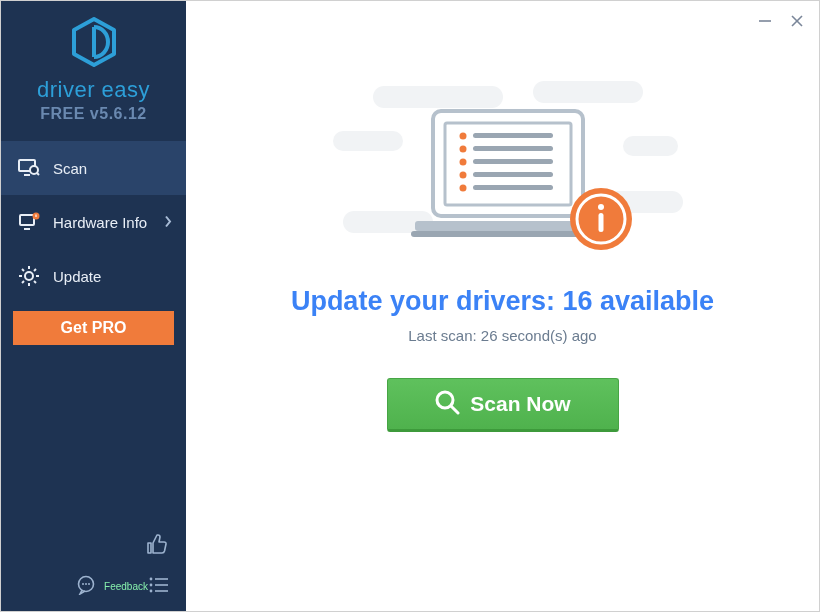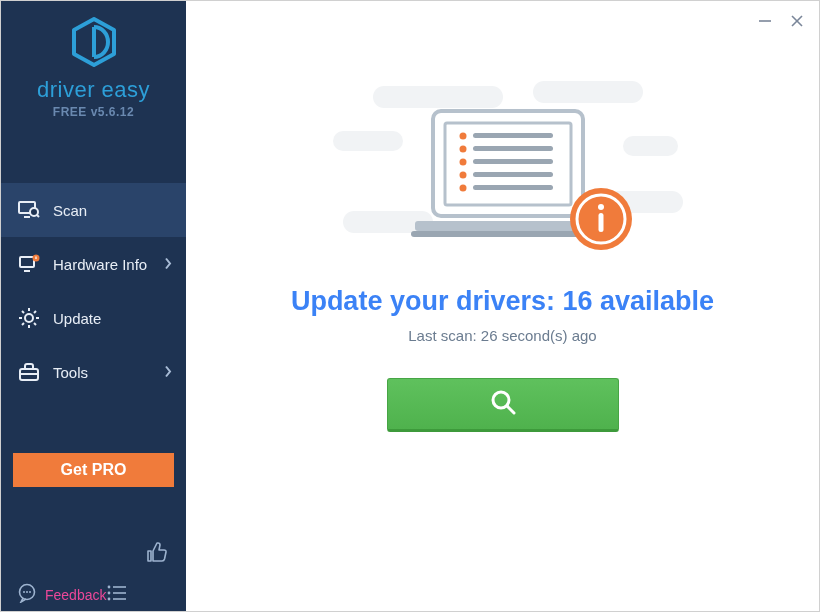--- a/index.html
+++ b/index.html
@@ -13,39 +13,38 @@
     display: flex;
   }
   .sidebar {
     width: 185px;
     height: 100%;
     background: #1e3352;
     display: flex;
     flex-direction: column;
     color: #fff;
     position: relative;
-    gap: 46px;
   }
   .logo-area {
     padding: 16px 0 10px;
     text-align: center;
   }
   .logo-icon {
     display: inline-block;
     margin-bottom: 6px;
   }
   .logo-text {
     color: #2d9fd8;
     font-size: 22px;
     font-weight: 300;
     letter-spacing: 0.5px;
   }
   .version-text {
     color: #6a89b0;
-    font-size: 12px;
+    font-size: 16px;
     font-weight: bold;
     margin-top: 2px;
     letter-spacing: 0.5px;
   }
   .nav {
     margin-top: 8px;
   }
   .nav-item {
     display: flex;
     align-items: center;
@@ -86,24 +85,24 @@
     margin-top: auto;
     padding: 0 12px 10px;
   }
   .thumbs {
     text-align: right;
     padding: 8px 6px;
   }
   .feedback-row {
     display: flex;
     align-items: center;
-    justify-content: flex-start;
+    justify-content: flex-end;
     padding: 8px 4px 4px;
-    color: #ec4899;
-    font-size: 14px;
+    color: #86efac;
+    font-size: 10px;
   }
   .feedback-left {
     display: flex;
     align-items: center;
     cursor: pointer;
   }
   .feedback-left .icon { margin-right: 8px; }
 
   .main {
     flex: 1;
@@ -221,35 +220,20 @@
             <line x1="4" y1="4" x2="6" y2="6"></line>
               <line x1="16" y1="16" x2="18" y2="18"></line>
             <line x1="4" y1="18" x2="6" y2="16"></line>
               <line x1="16" y1="6" x2="18" y2="4"></line>
           </g>
         </svg>
       </span>
       <span>Update</span>
     </div>
 
-    <div class="nav-item">
-      <span class="icon">
-        <svg width="22" height="20" viewBox="0 0 22 20">
-          <rect x="2" y="7" width="18" height="11" rx="2" fill="none" stroke="#e8eef6" stroke-width="2"></rect>
-          <path d="M7 7 L7 4 Q7 2 9 2 L13 2 Q15 2 15 4 L15 7" fill="none" stroke="#e8eef6" stroke-width="2"></path>
-          <line x1="2" y1="12" x2="20" y2="12" stroke="#e8eef6" stroke-width="2"></line>
-        </svg>
-      </span>
-      <span>Tools</span>
-      <span class="chevron">
-        <svg width="8" height="12" viewBox="0 0 8 12">
-            <path d="M2 1 L6 6 L2 11" fill="none" stroke="#a8bcd6" stroke-width="2"></path>
-          </svg>
-      </span>
-    </div>
   </div>
 
   <div class="get-pro">
     <span>Get PRO</span>
   </div>
 
   <div class="sidebar-footer">
     <div class="thumbs">
       <svg width="22" height="22" viewBox="0 0 22 22">
         <path d="M5 10 L5 20 L2 20 L2 10 Z M7 20 L16 20 Q18 20 18.5 18 L20 11 Q20.3 9 18 9 L13 9 L14 4 Q14 2 12 2 L11 2 L7 10 Z" fill="none" stroke="#9db3cf" stroke-width="1.6" stroke-linejoin="round"></path>
@@ -339,14 +323,15 @@
   </div>
   <div class="subline">Last scan: 26 second(s) ago</div>
 
   <div class="scan-btn">
     <span>
       <svg width="26" height="26" viewBox="0 0 26 26">
         <circle cx="11" cy="11" r="8" fill="none" stroke="#fff" stroke-width="3"></circle>
         <line x1="17" y1="17" x2="24" y2="24" stroke="#fff" stroke-width="3" stroke-linecap="round"></line>
       </svg>
     </span>
+    <span>Scan Now</span>
   </div>
 </div>
 
 </body></html>

